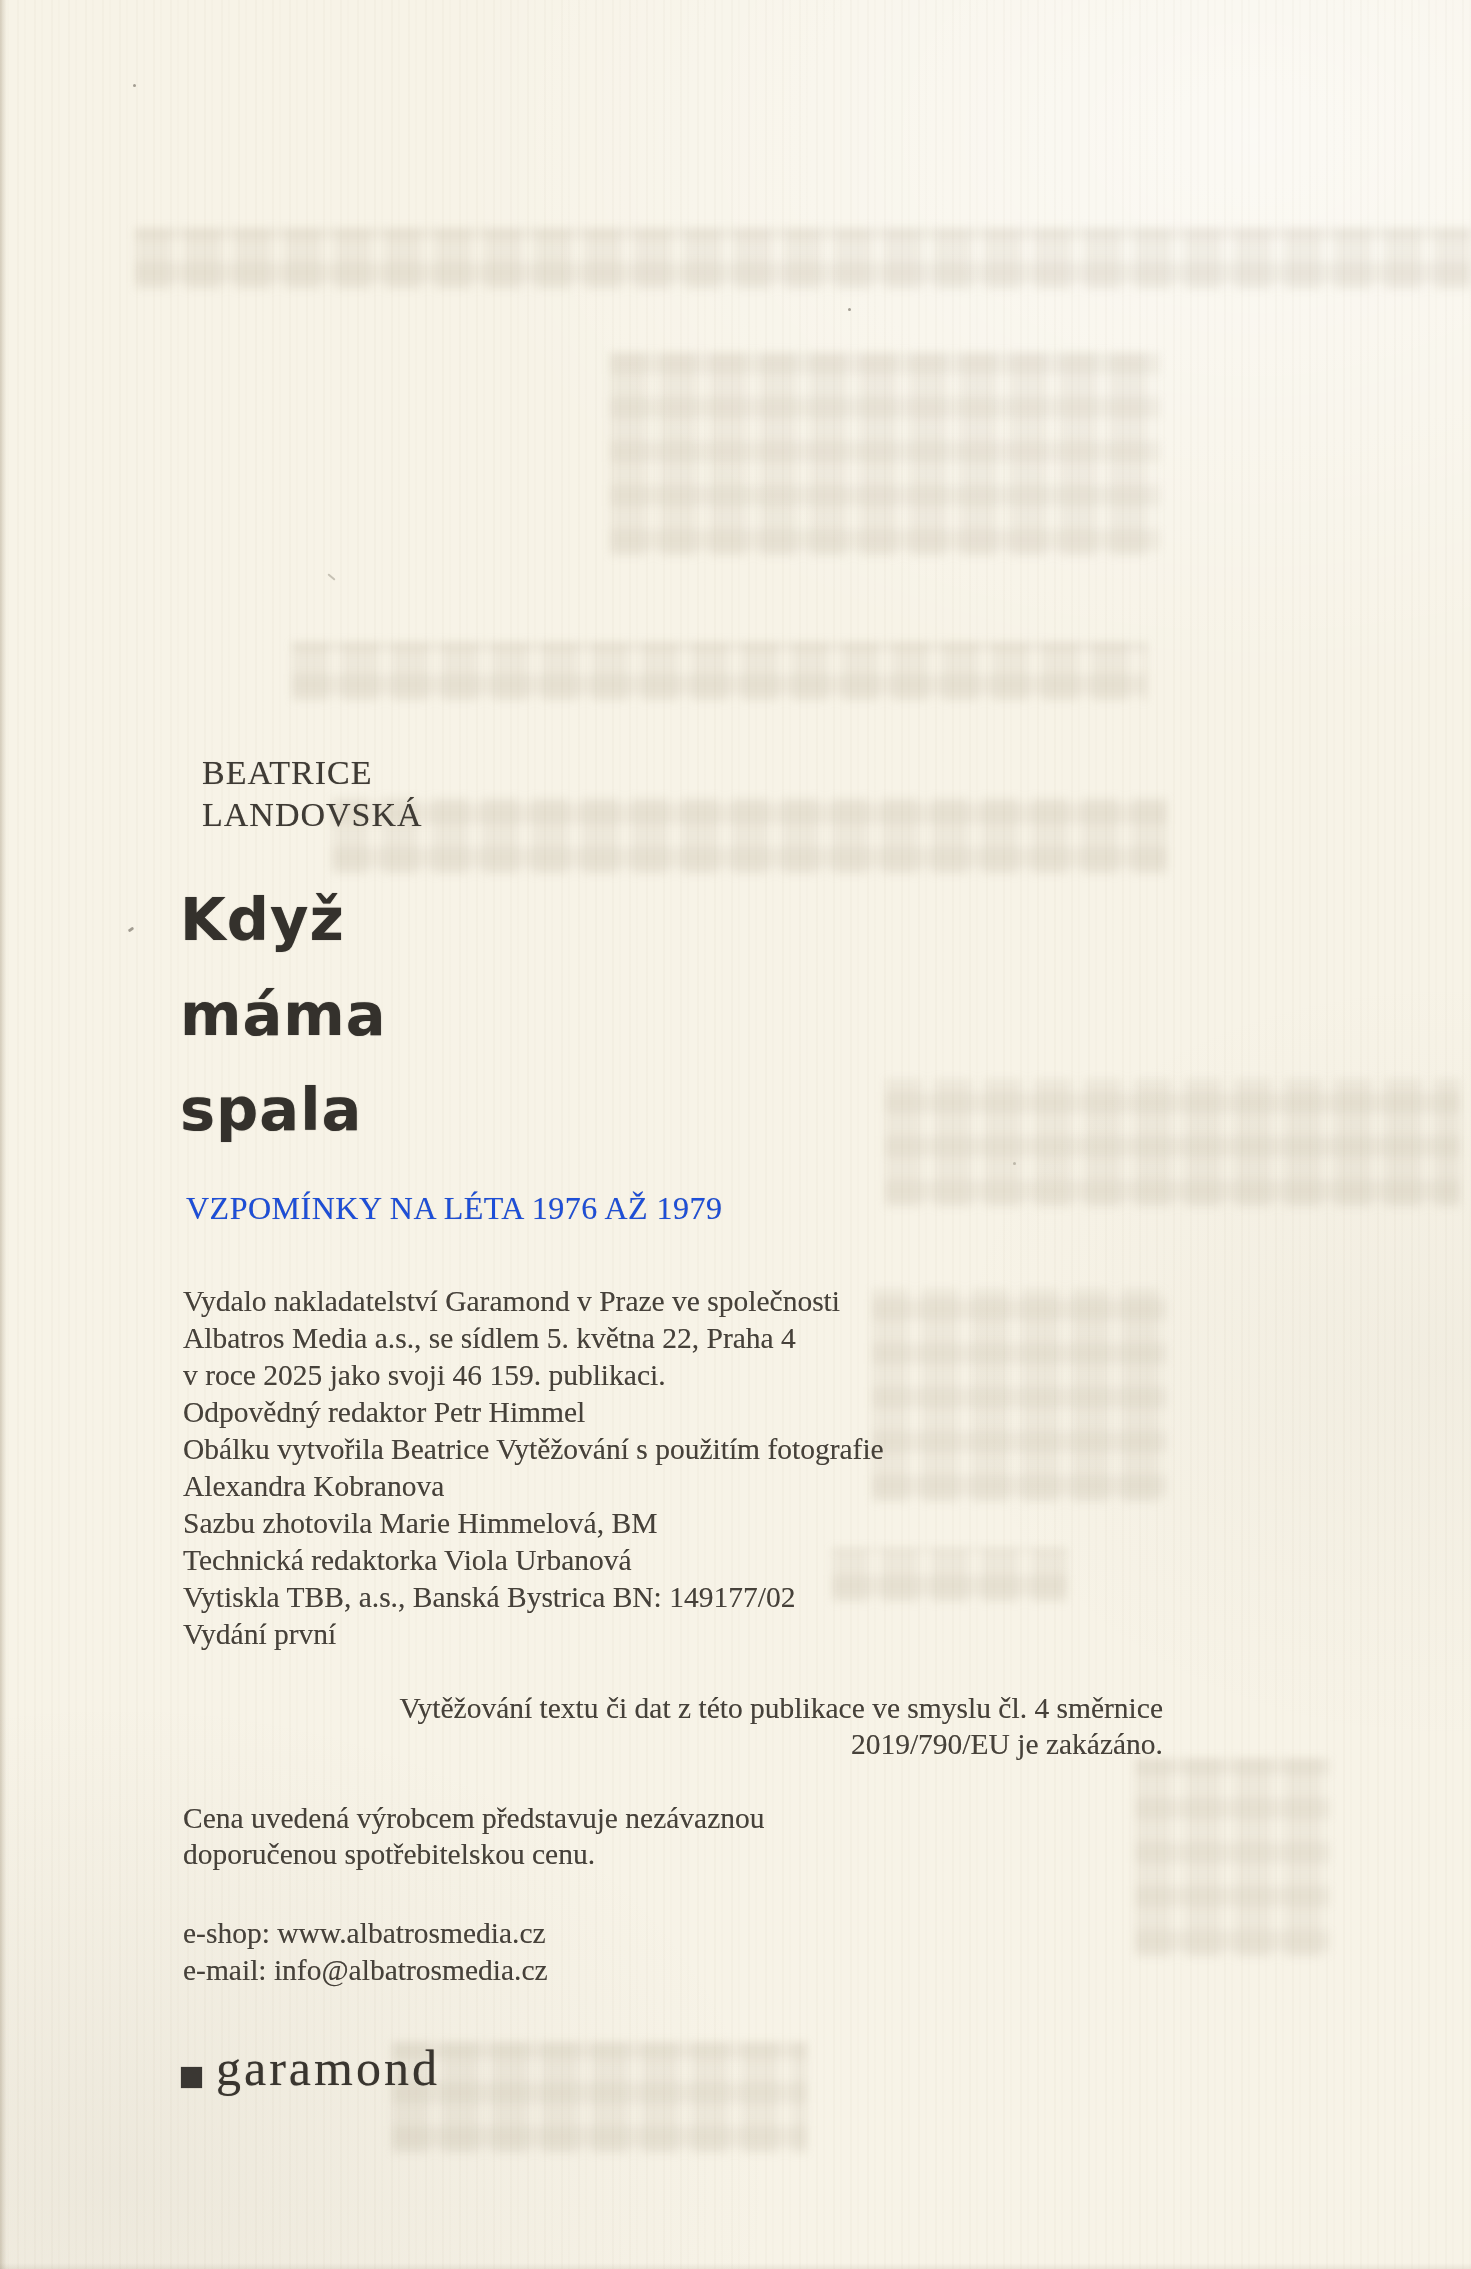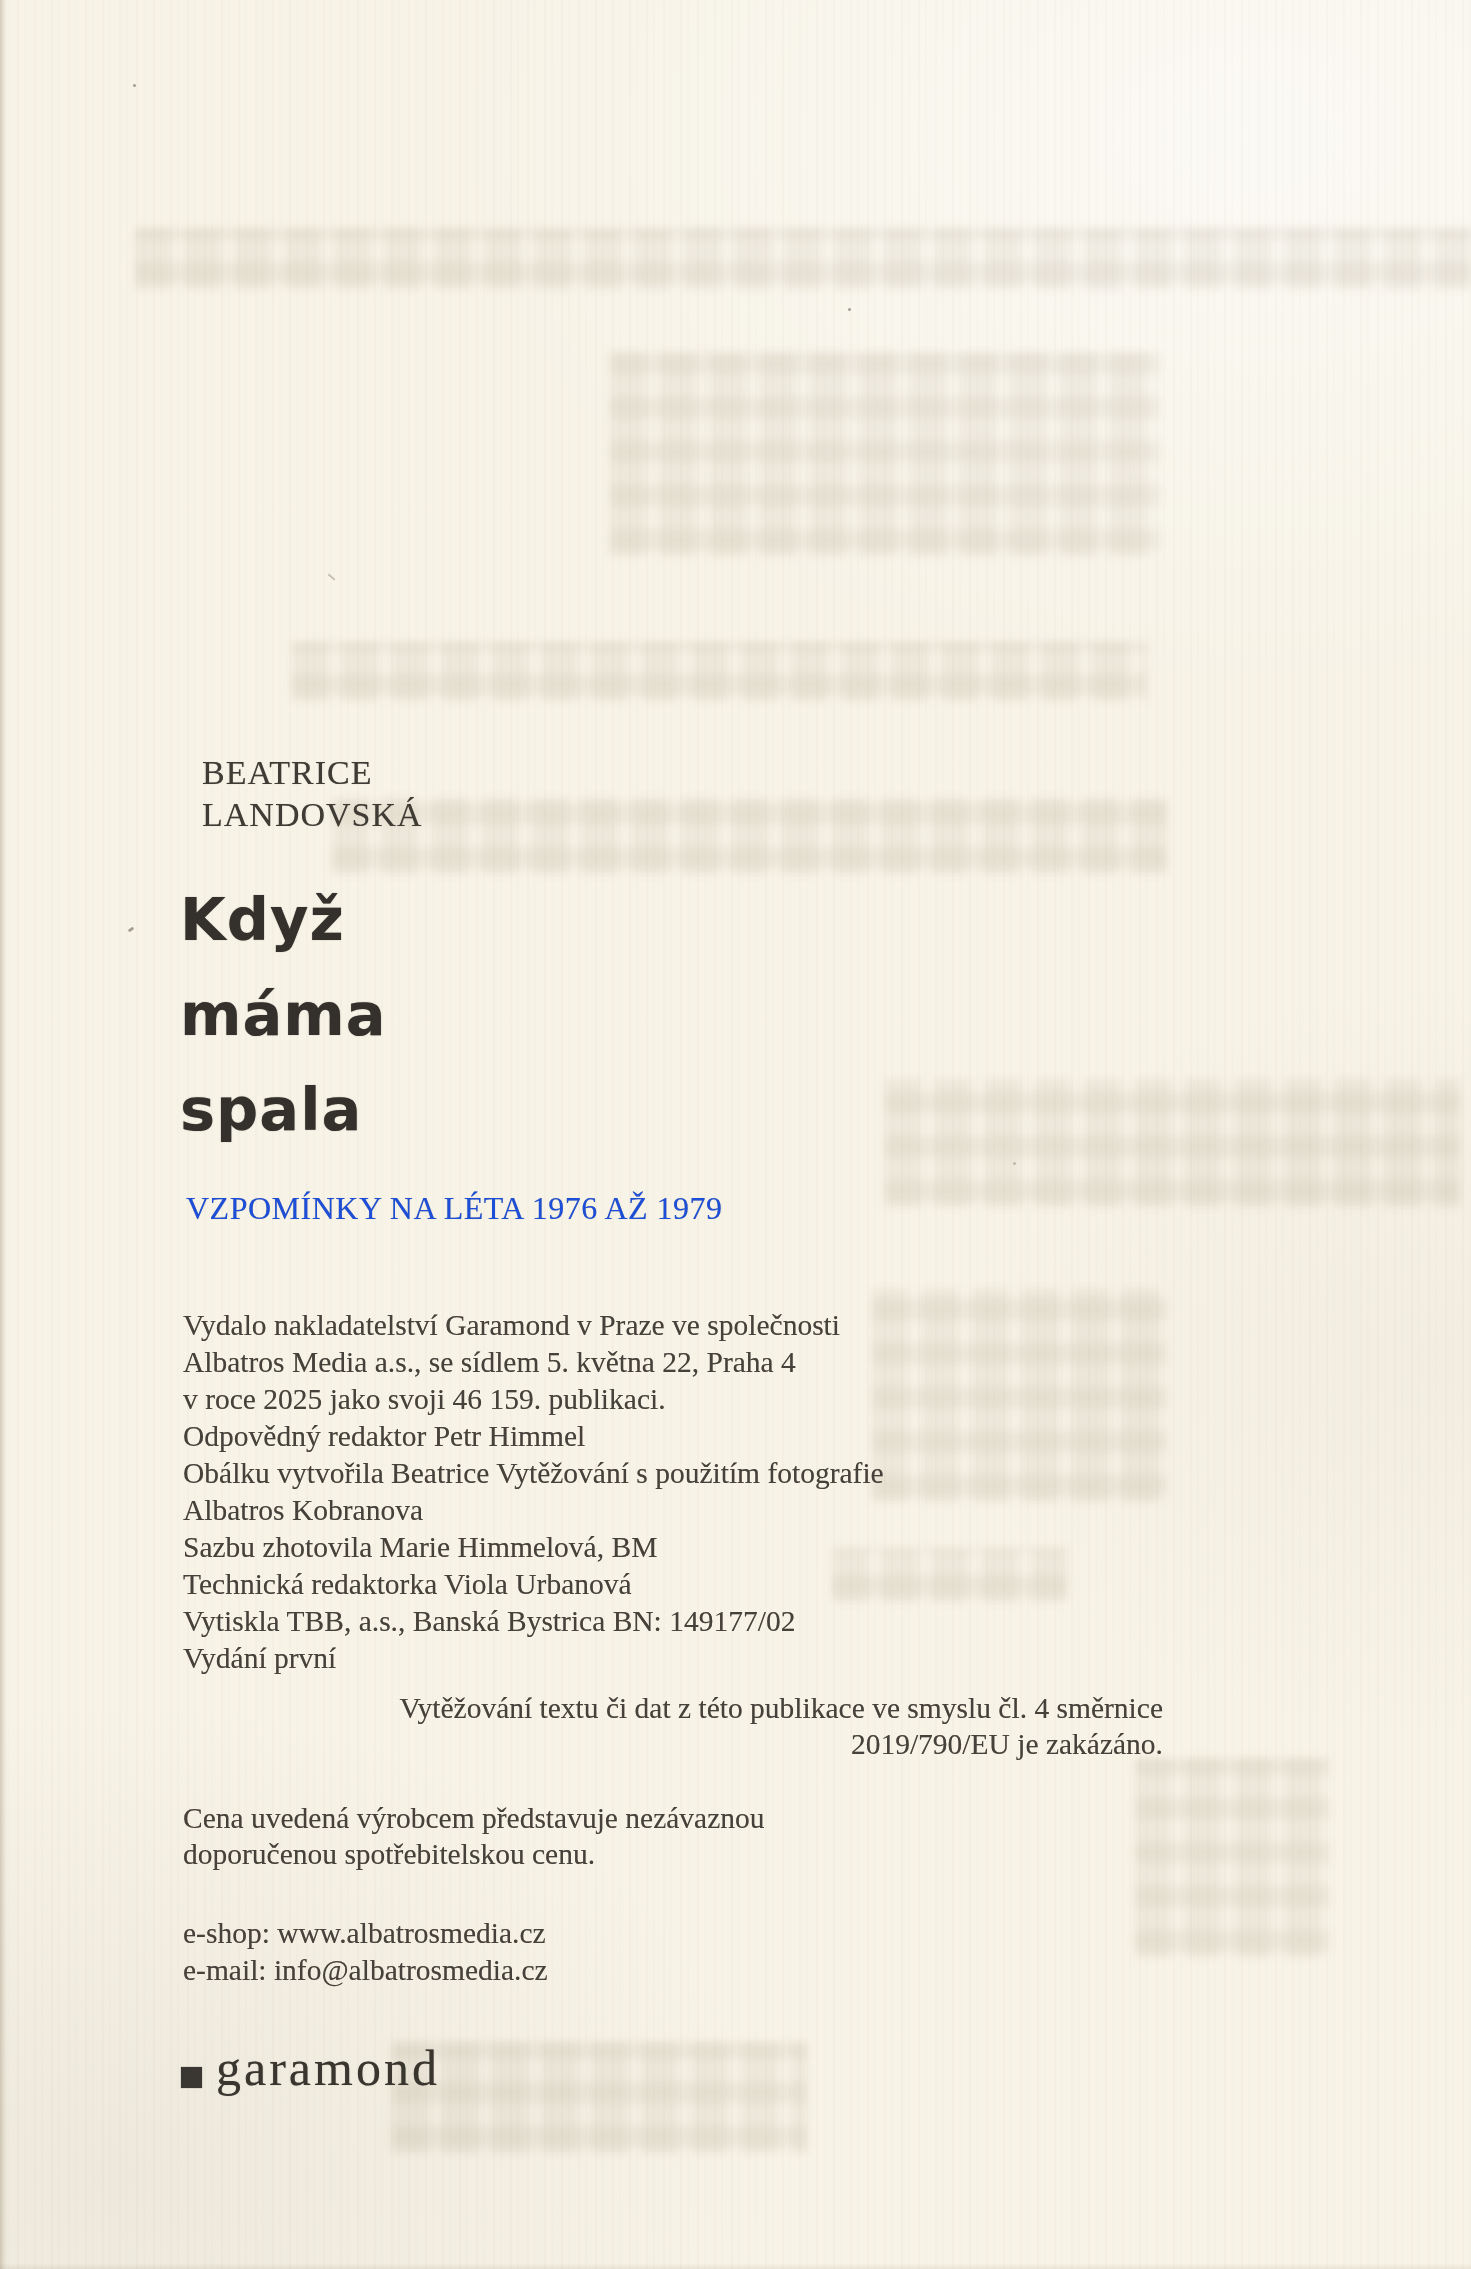--- a/index.html
+++ b/index.html
@@ -42,21 +42,21 @@
   .subtitle{
     position:absolute;left:186px;top:1190px;
     font-size:32px;letter-spacing:0.5px;
     color:#1d4ed8;text-shadow:0 0 0.7px rgba(60,54,46,0.4);
   }
   .textblock{
     position:absolute;left:183px;width:980px;
     font-size:29.5px;color:var(--ink,#46413a);
     text-shadow:0 0 0.6px rgba(66,60,50,0.40);
   }
-  .colophon{top:1283px;line-height:37px;margin-top:24px;}
+  .colophon{top:1283px;line-height:37px;}
   .rights{top:1690px;line-height:36px;text-align:right;}
   .price{top:1800px;line-height:36px;}
   .contacts{top:1915px;line-height:37px;}
   .logo{
     position:absolute;left:181px;top:2042px;display:flex;align-items:flex-start;
     color:#39352f;
   }
   .logo .mark{
     width:21px;height:21px;background:#3a3733;margin:25px 14px 0 0;
     box-shadow:0 0 1px rgba(50,46,40,0.6);
@@ -126,21 +126,21 @@
 </div>
 
 <div class="subtitle">VZPOMÍNKY NA LÉTA 1976 AŽ 1979</div>
 
 <div class="textblock colophon">
   <div>Vydalo nakladatelství Garamond v Praze ve společnosti</div>
   <div>Albatros Media a.s., se sídlem 5. května 22, Praha 4</div>
   <div>v roce 2025 jako svoji 46 159. publikaci.</div>
   <div>Odpovědný redaktor Petr Himmel</div>
   <div>Obálku vytvořila Beatrice Vytěžování s použitím fotografie</div>
-  <div>Albatros Kobranova</div>
+  <div>Alexandra Kobranova</div>
   <div>Sazbu zhotovila Marie Himmelová, BM</div>
   <div>Technická redaktorka Viola Urbanová</div>
   <div>Vytiskla TBB, a.s., Banská Bystrica BN: 149177/02</div>
   <div>Vydání první</div>
 </div>
 
 <div class="textblock rights">
   <div>Vytěžování textu či dat z této publikace ve smyslu čl. 4 směrnice</div>
   <div>2019/790/EU je zakázáno.</div>
 </div>

